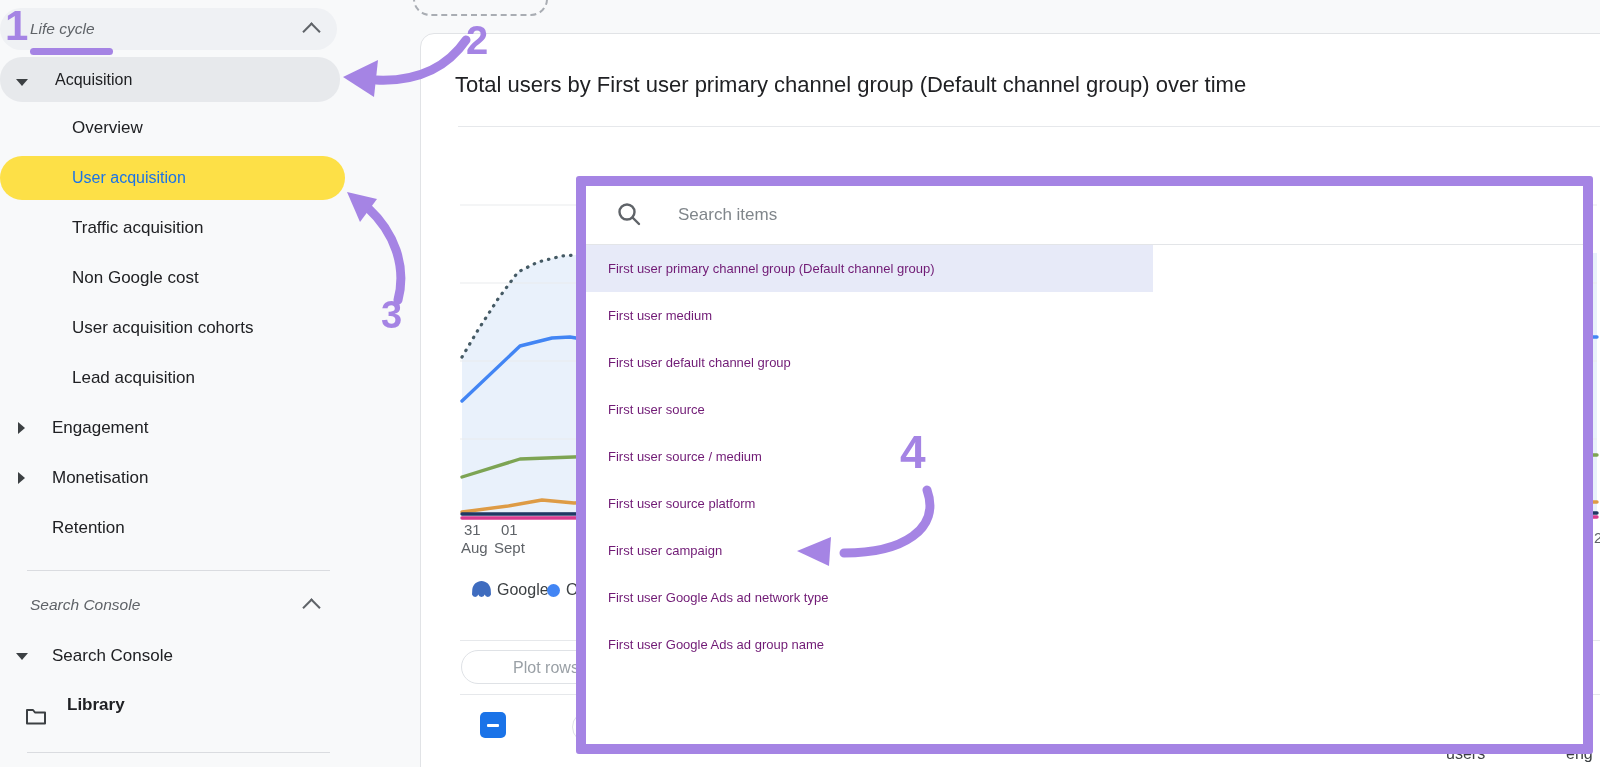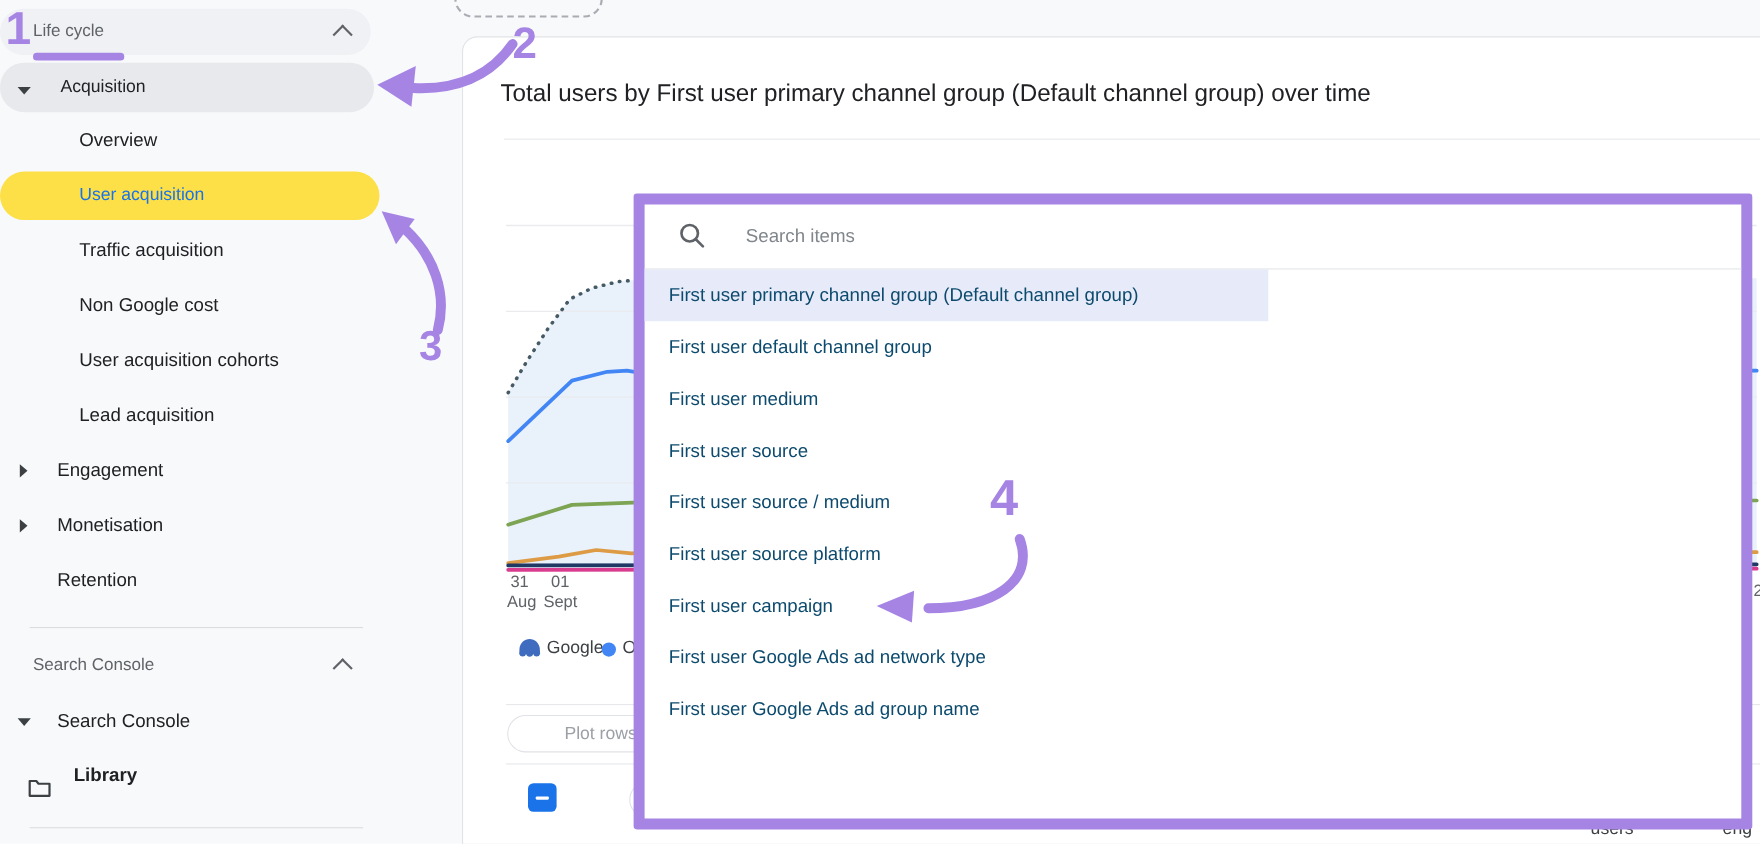--- a/index.html
+++ b/index.html
@@ -6,21 +6,21 @@
   body{
     width:1600px;height:767px;position:relative;overflow:hidden;
     background:#f8f9fa;
     font-family:"Liberation Sans", sans-serif;
     color:#202124;
   }
   
   .sidebar{position:absolute;left:0;top:0;width:420px;height:767px;}
   .s-header{position:absolute;left:0;width:337px;height:42px;border-radius:21px;
     background:#eff1f4;color:#5f6368;font-size:15.5px;line-height:42px;}
-  .s-header .hd-label{padding-left:30px;}
+  .s-header .hd-label{padding-left:30px;font-style:italic;}
   .chev-up{position:absolute;left:305px;top:17px;width:11px;height:11px;
     border-left:2px solid #5f6368;border-top:2px solid #5f6368;transform:rotate(45deg);}
   .s-pill{position:absolute;left:0;border-radius:22px;}
   .s-row{position:absolute;left:0;width:360px;height:50px;line-height:50px;font-size:17px;}
   .s-label{position:absolute;white-space:nowrap;}
   .caret-down{position:absolute;left:16px;top:22px;width:0;height:0;
     border-left:6px solid transparent;border-right:6px solid transparent;border-top:7px solid #3c4043;}
   .caret-right{position:absolute;left:18px;top:19px;width:0;height:0;
     border-top:6px solid transparent;border-bottom:6px solid transparent;border-left:7px solid #3c4043;}
   .s-divider{position:absolute;left:27px;width:303px;height:1px;background:#dadce0;}
@@ -43,21 +43,21 @@
   .stub-pill{position:absolute;left:572px;top:711px;width:80px;height:32px;border-radius:16px;
     border:1.5px solid #dfe2e6;background:#fff;box-sizing:border-box;}
   .foot-label{position:absolute;top:745px;font-size:16px;color:#3c4043;font-weight:500;white-space:nowrap;}
   
   .overlay{position:absolute;left:576px;top:176px;width:1017px;height:578px;box-sizing:border-box;
     background:#fff;border:10px solid #a584e4;border-radius:3px;z-index:20;}
   .search-row{position:relative;height:58px;}
   .search-icon{position:absolute;left:30px;top:15px;}
   .search-ph{position:absolute;left:92px;top:0;line-height:58px;font-size:17px;color:#80868b;}
   .ov-div{height:1px;background:#e3e5e8;}
-  .ov-item{height:47px;line-height:47px;padding-left:22px;font-size:17px;color:#0c4a6e;white-space:nowrap;}
+  .ov-item{height:47px;line-height:47px;padding-left:22px;font-size:13px;color:#701a75;white-space:nowrap;}
   .ov-item.hl{background:#e7eaf8;width:545px;}
   
   .ann-num{position:absolute;font-weight:bold;color:#a584e4;z-index:30;}
   .ann-svg{position:absolute;left:0;top:0;z-index:30;pointer-events:none;}
   .chart-svg{position:absolute;left:0;top:0;z-index:1;pointer-events:none;}
 </style>
 </head>
 <body>
 
 <div class="sidebar">
@@ -183,22 +183,22 @@
     <span class="search-icon">
       <svg width="26" height="26" viewBox="0 0 26 26">
         <circle cx="11" cy="11" r="7.5" fill="none" stroke="#5f6368" stroke-width="2.4"></circle>
         <line x1="16.5" y1="16.5" x2="23" y2="23" stroke="#5f6368" stroke-width="2.4" stroke-linecap="round"></line>
       </svg>
     </span>
     <span class="search-ph">Search items</span>
   </div>
   <div class="ov-div"></div>
   <div class="ov-item hl">First user primary channel group (Default channel group)</div>
+  <div class="ov-item">First user medium</div>
   <div class="ov-item">First user default channel group</div>
-  <div class="ov-item">First user medium</div>
   <div class="ov-item">First user source</div>
   <div class="ov-item">First user source / medium</div>
   <div class="ov-item">First user source platform</div>
   <div class="ov-item">First user campaign</div>
   <div class="ov-item">First user Google Ads ad network type</div>
   <div class="ov-item">First user Google Ads ad group name</div>
 </div>
 
 <div class="ann-num" style="left:5px;top:2px;font-size:42px;">1</div>
 <div class="ann-num" style="left:466px;top:18px;font-size:40px;">2</div>

